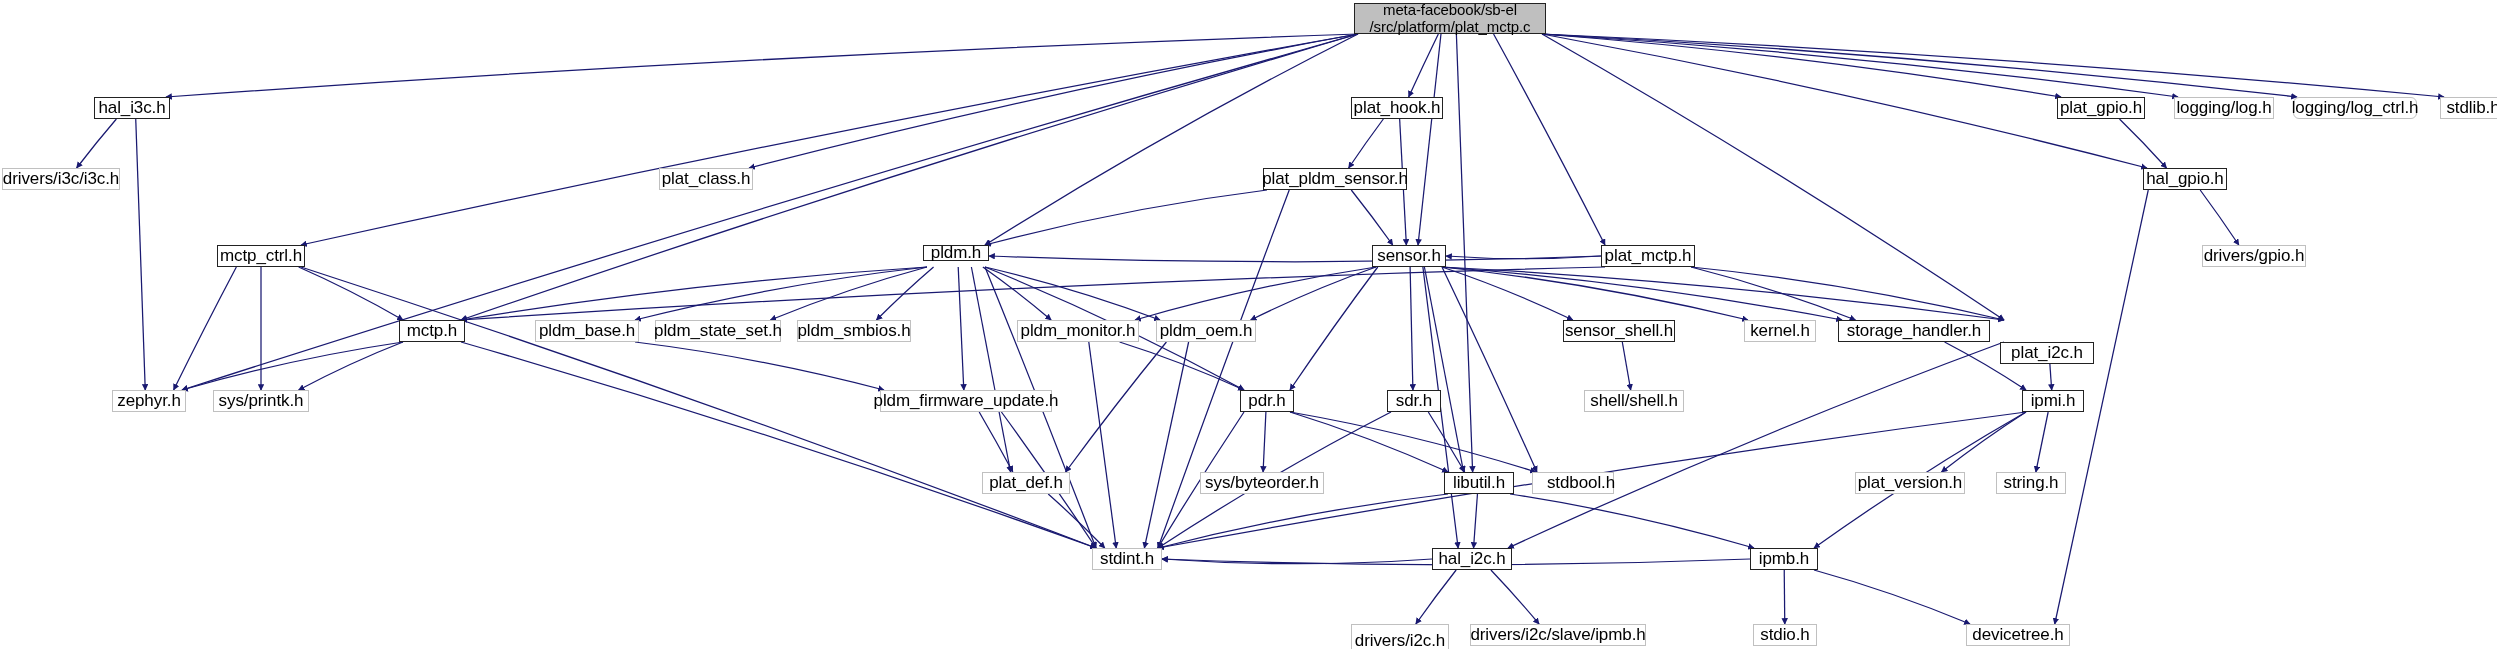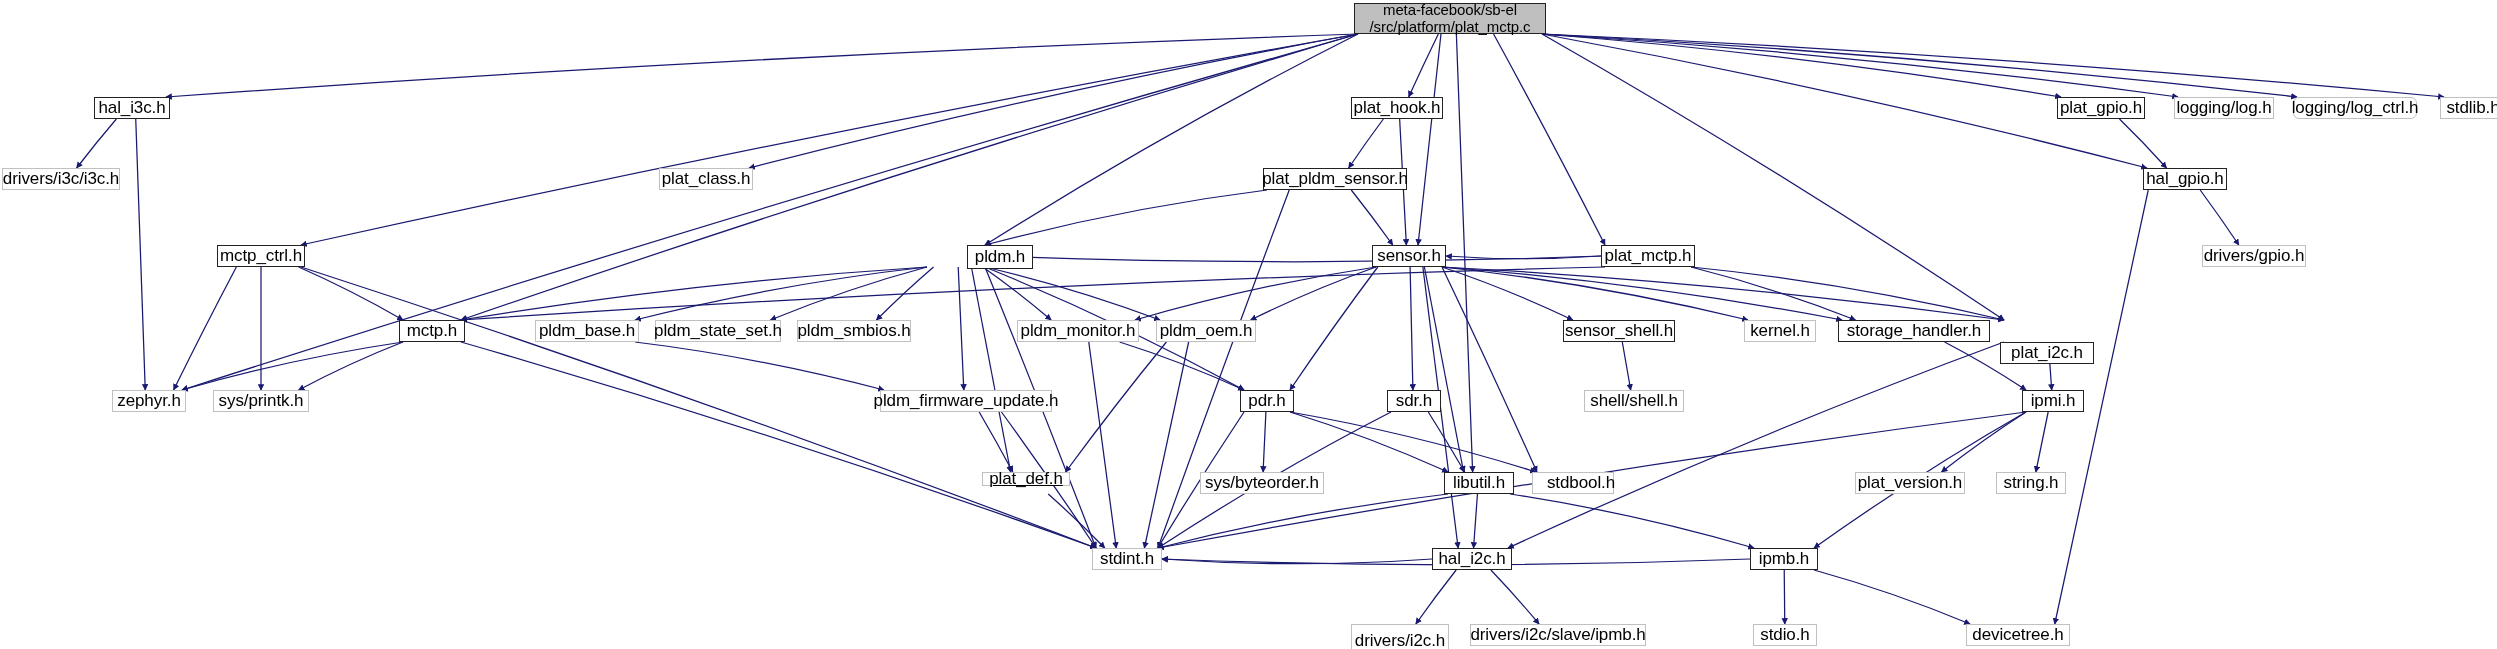--- a/index.html
+++ b/index.html
@@ -139,42 +139,42 @@
       <div class="node bold" style="left: 1351px; top: 97px; width: 92px; height: 22px;">plat_hook.h</div>
       <div class="node bold" style="left: 2057px; top: 97px; width: 88px; height: 22px;">plat_gpio.h</div>
       <div class="node" style="left: 2174px; top: 97px; width: 100px; height: 22px;">logging/log.h</div>
       <div class="node" style="left: 2293px; top: 97px; width: 124px; height: 22px; border-radius: 6px;">logging/log_ctrl.h</div>
       <div class="node" style="left: 2440px; top: 97px; width: 66px; height: 22px;">stdlib.h</div>
       <div class="node" style="left: 2px; top: 168px; width: 118px; height: 22px;">drivers/i3c/i3c.h</div>
       <div class="node" style="left: 659px; top: 168px; width: 94px; height: 22px;">plat_class.h</div>
       <div class="node bold" style="left: 1263px; top: 168px; width: 144px; height: 22px;">plat_pldm_sensor.h</div>
       <div class="node bold" style="left: 2143px; top: 168px; width: 84px; height: 22px;">hal_gpio.h</div>
       <div class="node bold" style="left: 217px; top: 245px; width: 88px; height: 22px;">mctp_ctrl.h</div>
-      <div class="node bold" style="left: 923px; top: 245px; width: 66px; height: 24px; margin-left: 44px;">pldm.h</div>
+      <div class="node bold" style="left: 923px; top: 245px; width: 66px; height: 16px;">pldm.h</div>
       <div class="node bold" style="left: 1372px; top: 245px; width: 74px; height: 22px;">sensor.h</div>
       <div class="node bold" style="left: 1601px; top: 245px; width: 94px; height: 22px;">plat_mctp.h</div>
       <div class="node" style="left: 2202px; top: 245px; width: 104px; height: 22px;">drivers/gpio.h</div>
       <div class="node bold" style="left: 399px; top: 320px; width: 66px; height: 22px;">mctp.h</div>
       <div class="node" style="left: 535px; top: 320px; width: 104px; height: 22px;">pldm_base.h</div>
       <div class="node" style="left: 655px; top: 320px; width: 126px; height: 22px;">pldm_state_set.h</div>
       <div class="node" style="left: 797px; top: 320px; width: 114px; height: 22px;">pldm_smbios.h</div>
       <div class="node" style="left: 1017px; top: 320px; width: 122px; height: 22px;">pldm_monitor.h</div>
       <div class="node" style="left: 1156px; top: 320px; width: 100px; height: 22px;">pldm_oem.h</div>
       <div class="node bold" style="left: 1563px; top: 320px; width: 112px; height: 22px;">sensor_shell.h</div>
       <div class="node" style="left: 1744px; top: 320px; width: 72px; height: 22px;">kernel.h</div>
       <div class="node bold" style="left: 1838px; top: 320px; width: 152px; height: 22px;">storage_handler.h</div>
       <div class="node bold" style="left: 2000px; top: 312px; width: 94px; height: 22px; margin-top: 30px;">plat_i2c.h</div>
       <div class="node" style="left: 880px; top: 390px; width: 172px; height: 22px;">pldm_firmware_update.h</div>
       <div class="node bold" style="left: 1240px; top: 390px; width: 54px; height: 22px;">pdr.h</div>
       <div class="node bold" style="left: 1387px; top: 390px; width: 54px; height: 22px;">sdr.h</div>
       <div class="node" style="left: 1584px; top: 390px; width: 100px; height: 22px;">shell/shell.h</div>
       <div class="node bold" style="left: 2022px; top: 390px; width: 62px; height: 22px;">ipmi.h</div>
       <div class="node" style="left: 112px; top: 390px; width: 74px; height: 22px;">zephyr.h</div>
       <div class="node" style="left: 213px; top: 390px; width: 96px; height: 22px;">sys/printk.h</div>
-      <div class="node" style="left: 982px; top: 472px; width: 88px; height: 14px; text-decoration: underline;">plat_def.h</div>
+      <div class="node" style="left: 982px; top: 472px; width: 88px; height: 22px;">plat_def.h</div>
       <div class="node" style="left: 1200px; top: 472px; width: 124px; height: 22px;">sys/byteorder.h</div>
       <div class="node bold" style="left: 1444px; top: 472px; width: 70px; height: 22px;">libutil.h</div>
       <div class="node" style="left: 1532px; top: 472px; width: 82px; height: 22px; padding-left: 16px;">stdbool.h</div>
       <div class="node" style="left: 1855px; top: 472px; width: 110px; height: 22px;">plat_version.h</div>
       <div class="node" style="left: 1996px; top: 472px; width: 70px; height: 22px;">string.h</div>
       <div class="node" style="left: 1092px; top: 548px; width: 70px; height: 22px;">stdint.h</div>
       <div class="node bold" style="left: 1432px; top: 548px; width: 80px; height: 22px;">hal_i2c.h</div>
       <div class="node bold" style="left: 1750px; top: 548px; width: 68px; height: 22px;">ipmb.h</div>
       <div class="node" style="left: 1351px; top: 624px; width: 98px; height: 34px;">drivers/i2c.h</div>
       <div class="node" style="left: 1470px; top: 624px; width: 176px; height: 22px;">drivers/i2c/slave/ipmb.h</div>

